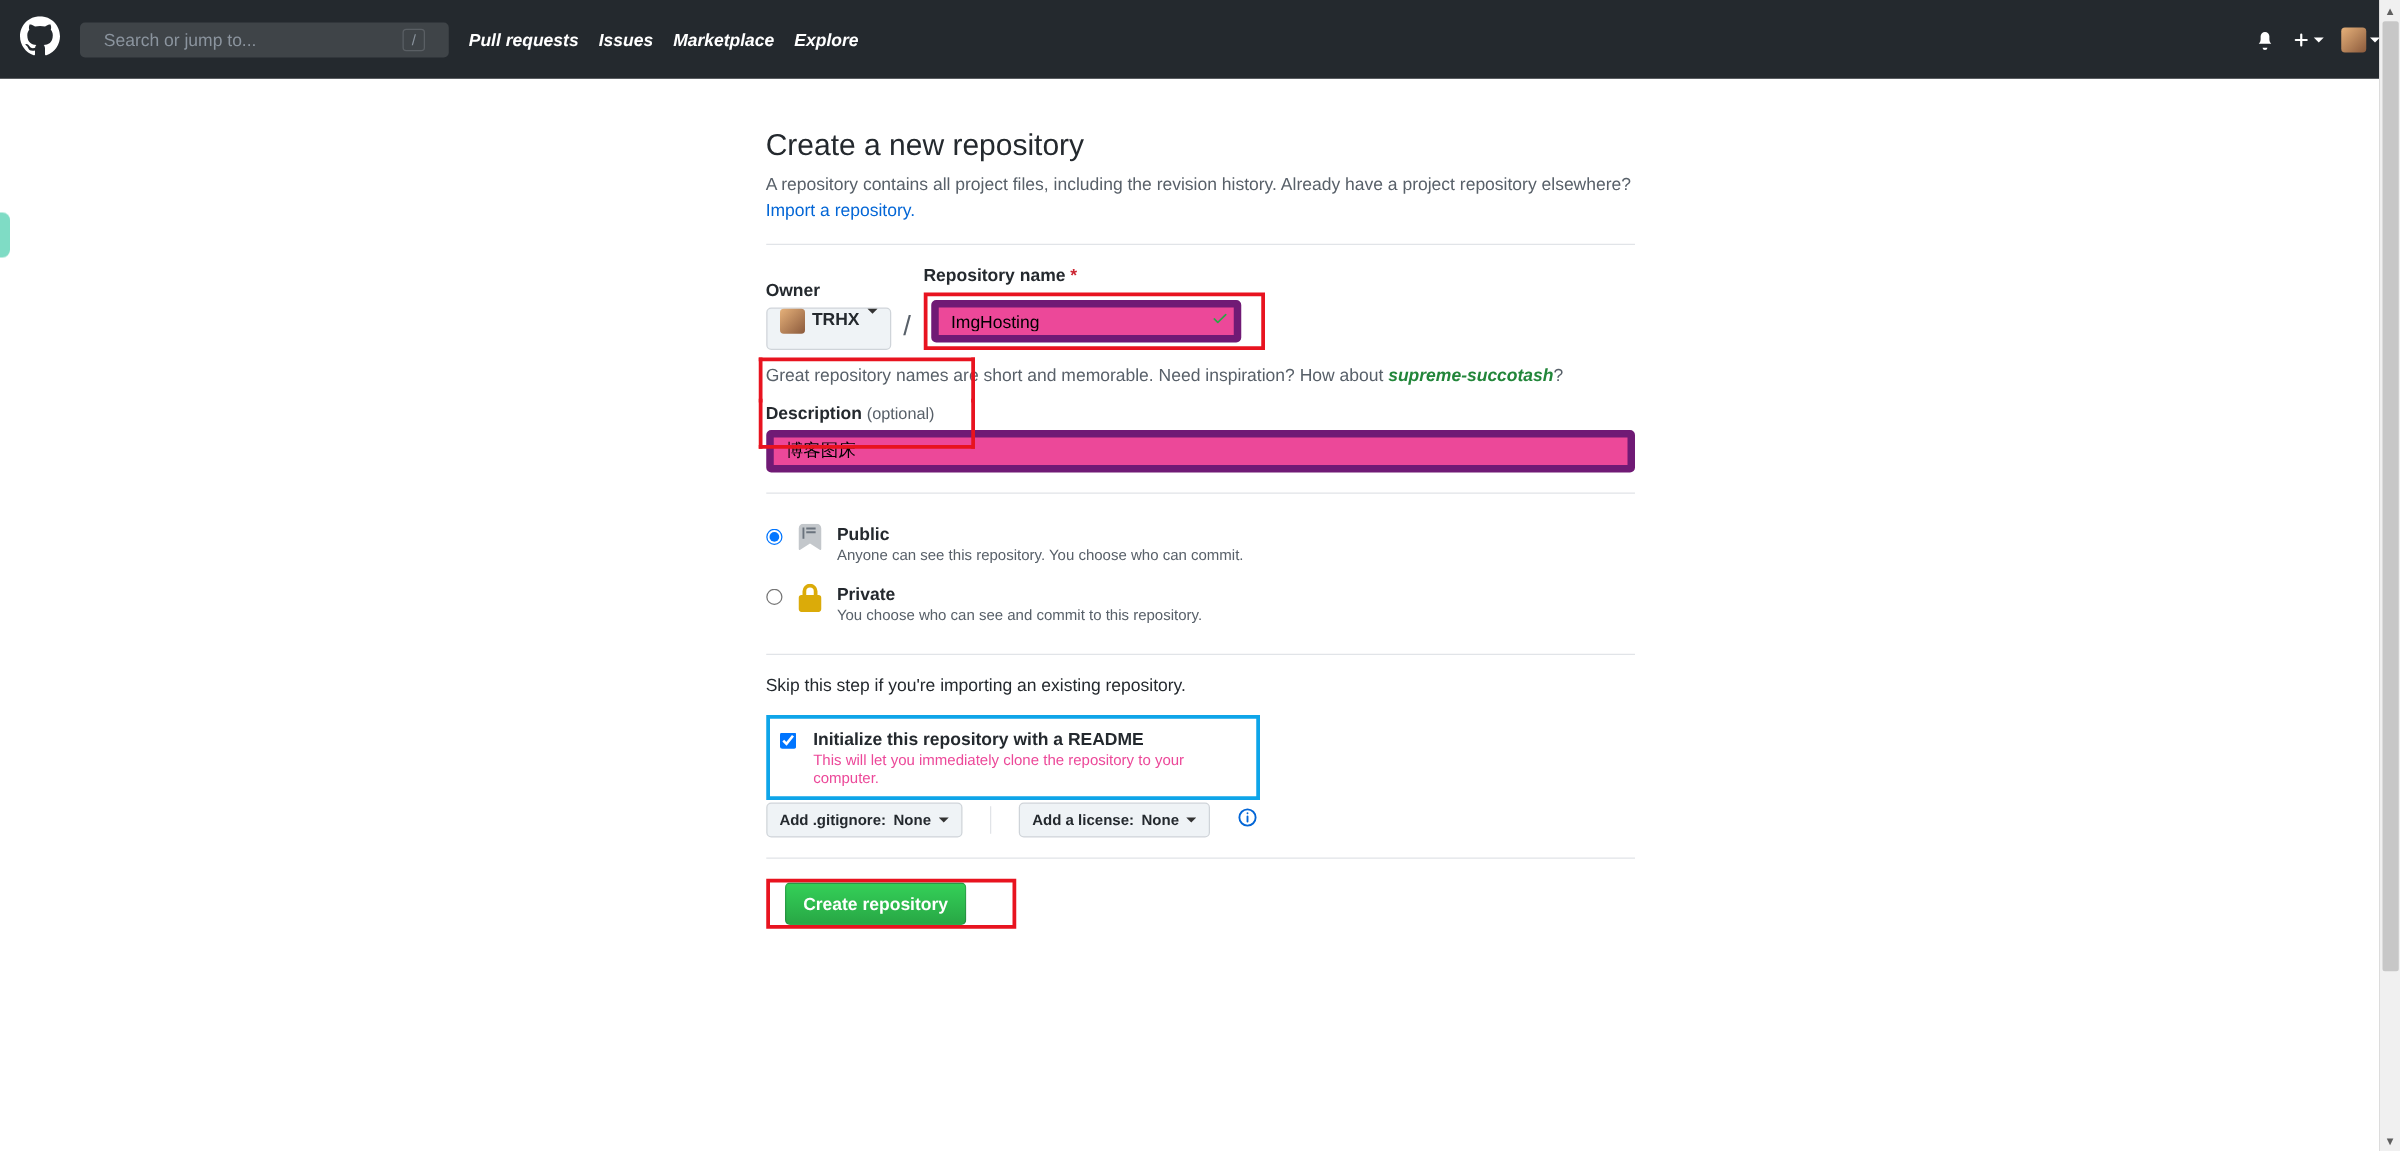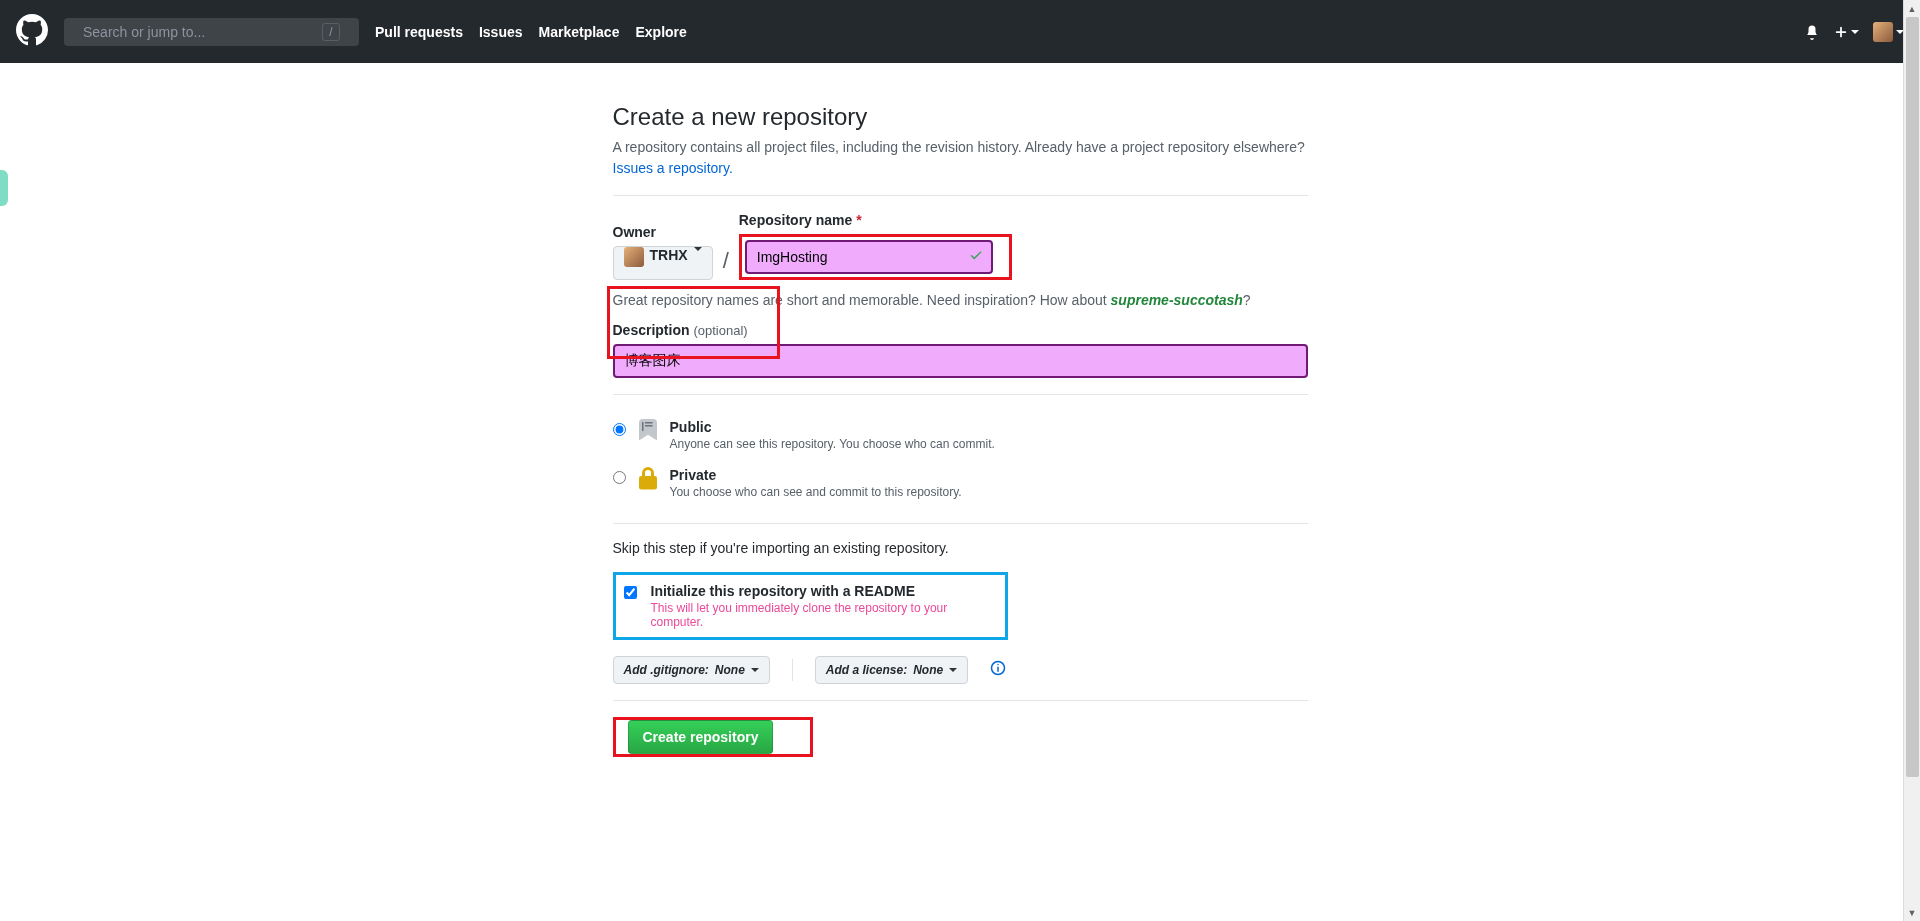--- a/index.html
+++ b/index.html
@@ -51,20 +51,21 @@
       border-radius: 3px;
       color: #8b949e;
       font-size: 12px;
       display: inline-flex;
       align-items: center;
       justify-content: center;
     }
     .nav {
       display: flex;
       gap: 16px;
+      font-style: italic;
     }
     .nav a {
       color: #fff;
       text-decoration: none;
       font-size: 14px;
       font-weight: 600;
     }
     .header-right {
       margin-left: auto;
       display: flex;
@@ -167,23 +168,23 @@
       color: #586069;
       padding: 0 4px 6px 4px;
     }
     .red-box {
       border: 3px solid #e8131f;
       padding: 3px;
       position: relative;
     }
     .text-input {
       height: 34px;
-      border: 2px solid #701a75;
+      border: 6px solid #701a75;
       border-radius: 4px;
-      background: #f0abfc;
+      background: #ec4899;
       padding: 0 10px;
       font-size: 14px;
       width: 100%;
     }
     .repo-name-field { position: relative; width: 248px; }
     .check-icon {
       position: absolute;
       right: 10px;
       top: 50%;
       transform: translateY(-50%);
@@ -239,22 +240,21 @@
       margin-top: 16px;
     }
     .readme-row { display: flex; align-items: flex-start; gap: 14px; }
     .readme-title { font-weight: 600; font-size: 14px; }
     .readme-desc { font-size: 12px; color: #ec4899; margin-top: 2px; }
 
     .btn-row {
       display: flex;
       align-items: center;
       gap: 22px;
-      margin-top: 16px;
-      font-style: italic;
+      margin-top: 2px;
     }
     .btn-plain {
       height: 28px;
       padding: 0 10px;
       background: #eff3f6;
       border: 1px solid #cfd4d9;
       border-radius: 4px;
       font-size: 12px;
       font-weight: 600;
       display: inline-flex;
@@ -350,21 +350,21 @@
   </div>
 </div>
 
 <div class="teal-edge"></div>
 
 <div class="main">
   <h1>Create a new repository</h1>
   <p class="subhead">
     <span>A repository contains all project files, including the revision history. Already have a project repository elsewhere? </span>
     <br>
-    <a href="#">Issues a repository.</a>
+    <a href="#">Import a repository.</a>
   </p>
 
   <hr class="light">
 
   <div class="owner-line">
     <div class="field-group">
       <label class="label">Owner</label>
       <div class="btn-select">
         <span class="mini-avatar"></span>
         <span>TRHX</span>

